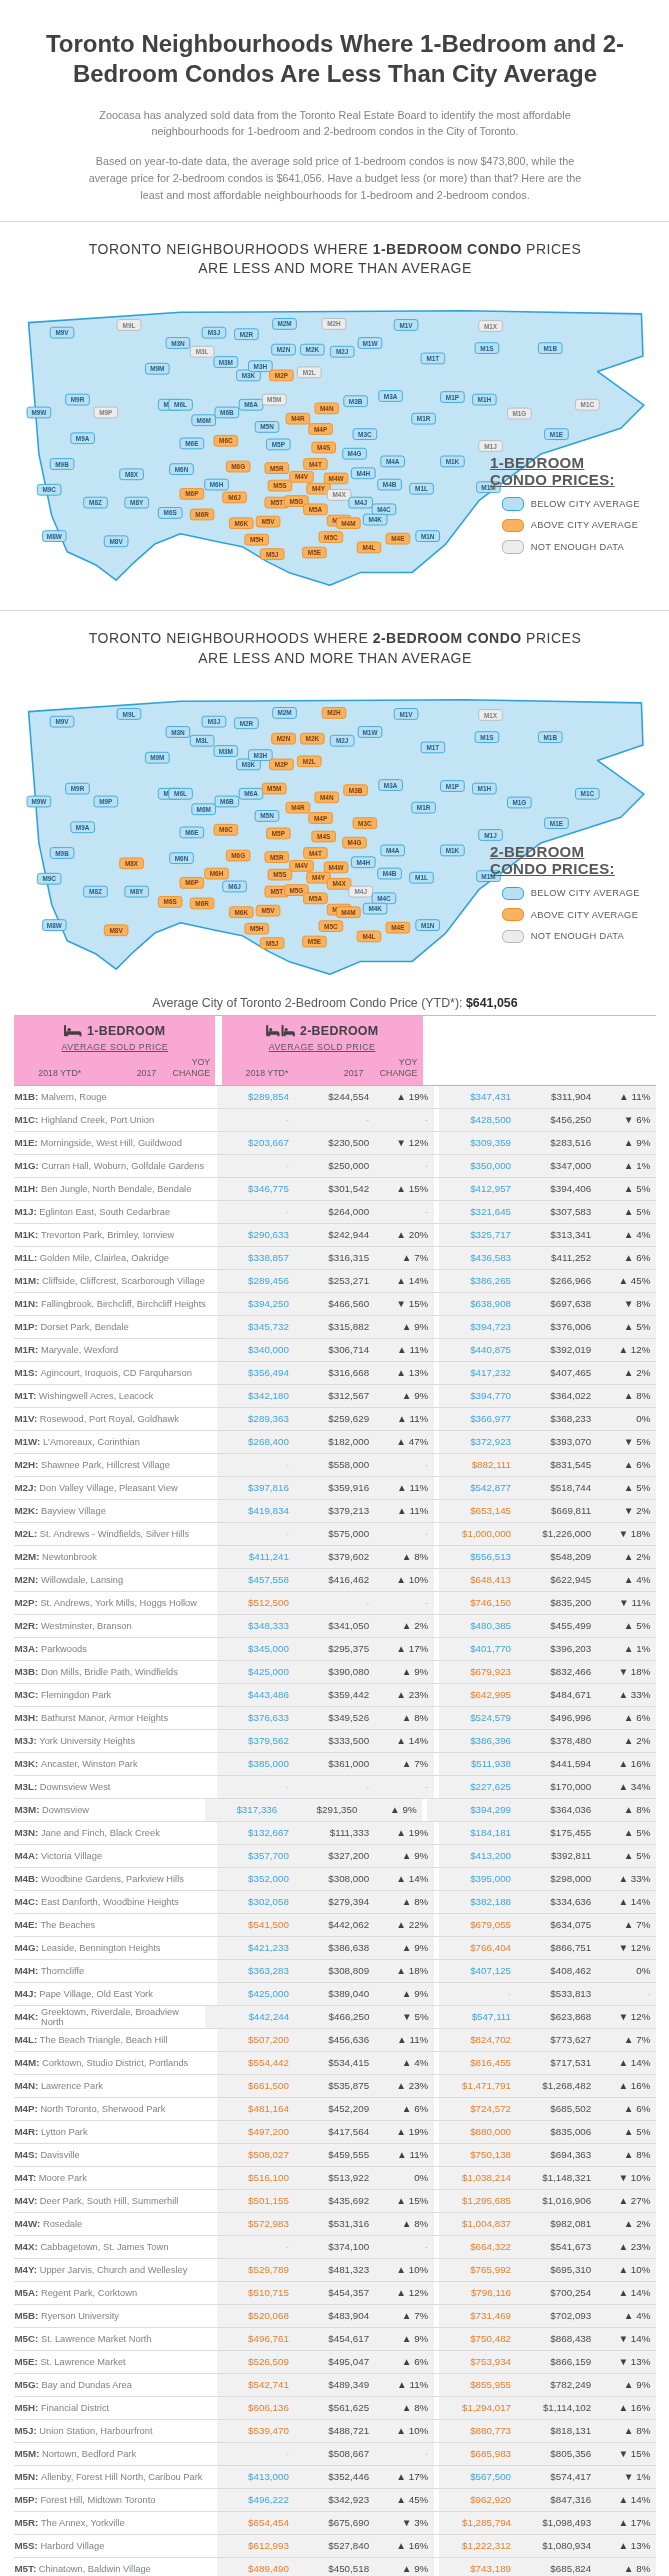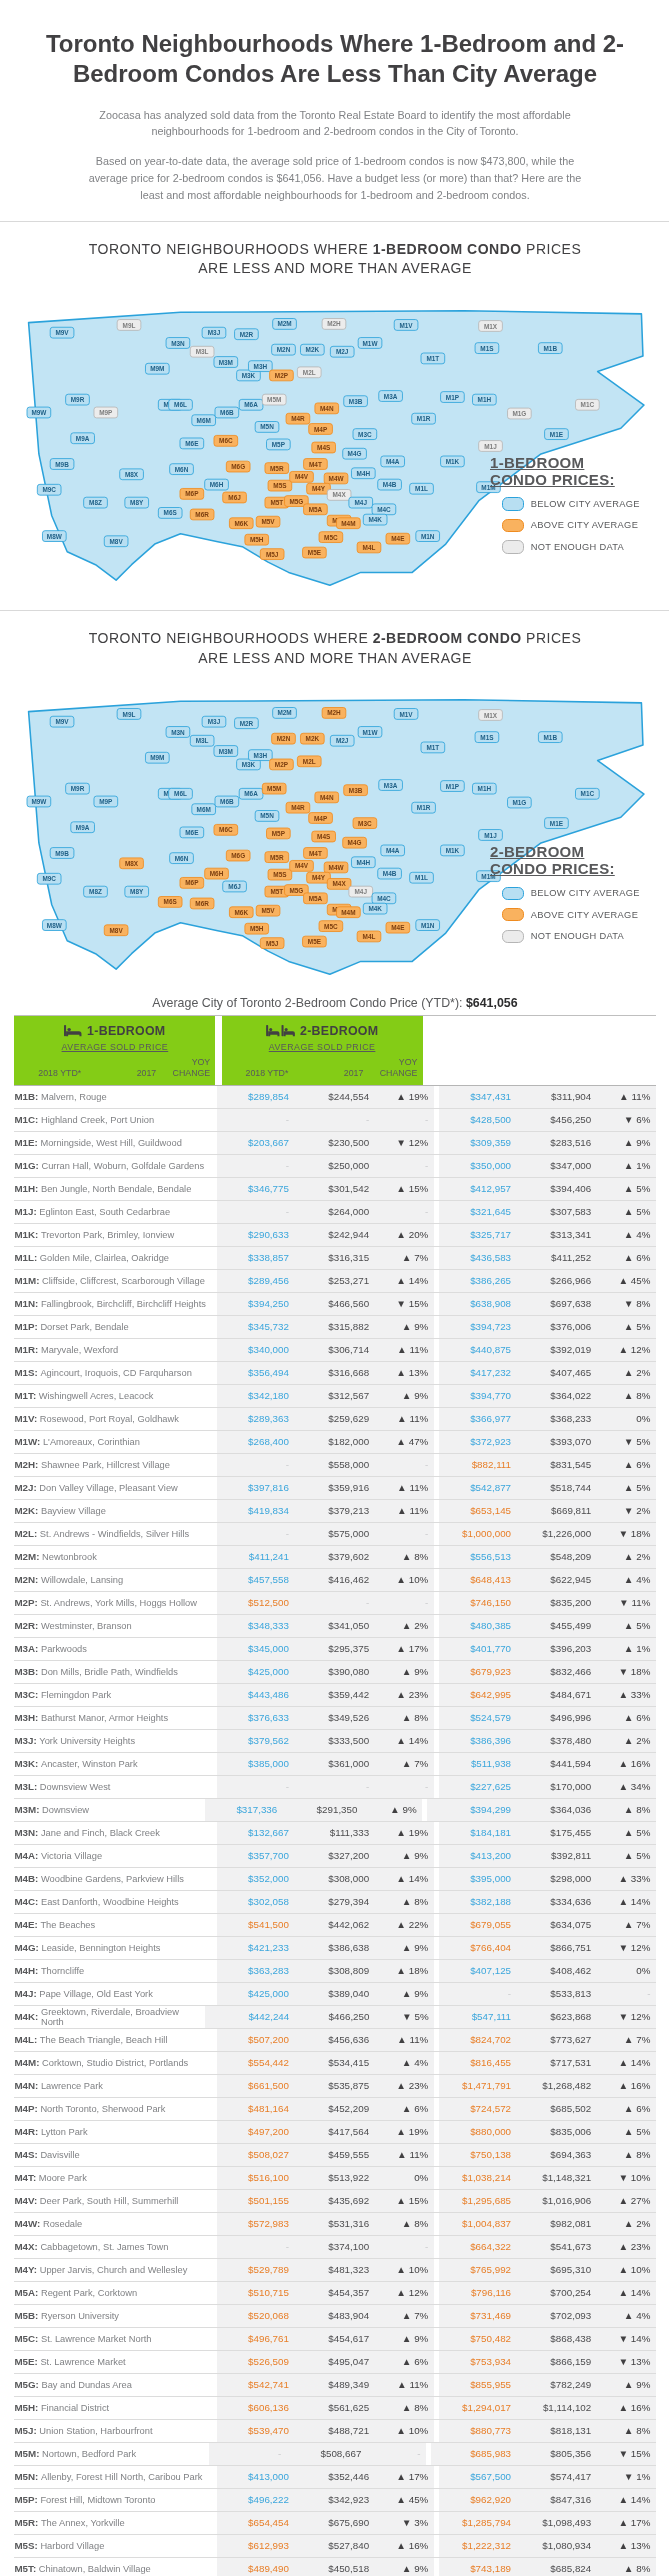--- a/index.html
+++ b/index.html
@@ -36,21 +36,21 @@
   .trow .tcell{min-height:22px;font-size:9.8px;}
   .code{font-weight:bold;color:#58595B;font-size:9.8px;}
   .nname{color:#808285;font-size:9.3px;margin-left:2.6px;}
   .num{font-size:9.8px;color:#4D4D4F;text-align:right;justify-content:flex-end;padding-right:5.2px;}
   .yoy{font-size:9.3px;color:#414042;}
   .dash{color:#C9CACC;}
   
   .thead{border-top:1px solid #BFBFBF;border-bottom:1px solid #B5B5B5;}
   .thead .c-name{align-items:flex-end;padding-bottom:7.2px;}
   .colhead{font-size:12.4px;font-weight:bold;color:#414042;line-height:1.25;}
-  .grp-head{display:flex;flex-direction:column;align-items:center;background:#84cc16;padding-top:8.2px;}
+  .grp-head{display:flex;flex-direction:column;align-items:center;background:#f9a8d4;padding-top:8.2px;}
   .grp-title{display:flex;align-items:center;font-size:12.4px;font-weight:bold;color:#414042;letter-spacing:0.3px;}
   .grp-title svg{margin-right:5.2px;}
   .grp-sub{font-size:8.8px;color:#58595B;letter-spacing:0.5px;text-decoration:underline;margin:4.1px 0 5.2px;}
   .subcols{display:flex;width:100%;}
   .subcol{font-size:8.8px;color:#58595B;line-height:1.2;text-align:right;padding:0 5.2px 6.2px 0;box-sizing:border-box;display:flex;align-items:flex-end;justify-content:flex-end;}
   .map-chip-text{font-weight:bold;}
 </style>
 </head>
 <body>
 
@@ -1561,21 +1561,21 @@
             <span class="code">M5M:</span>
             <span class="nname">Nortown, Bedford Park</span>
           </div>
           <div class="grp">
             <div class="tcell num c1a dash">-</div>
             <div class="tcell num c1b">$508,667</div>
             <div class="tcell num c1c yoy dash">-</div>
           </div>
           <div class="gutter"></div>
           <div class="grp">
-            <div class="tcell num c2a" style="color: rgb(232, 126, 39); padding-left: 8px;">$685,983</div>
+            <div class="tcell num c2a" style="color: rgb(232, 126, 39);">$685,983</div>
             <div class="tcell num c2b">$805,356</div>
             <div class="tcell num c2c yoy">▼ 15%</div>
           </div>
         </div>
         <div class="trow">
           <div class="tcell c-name">
             <span class="code">M5N:</span>
             <span class="nname">Allenby, Forest Hill North, Caribou Park</span>
           </div>
           <div class="grp">

